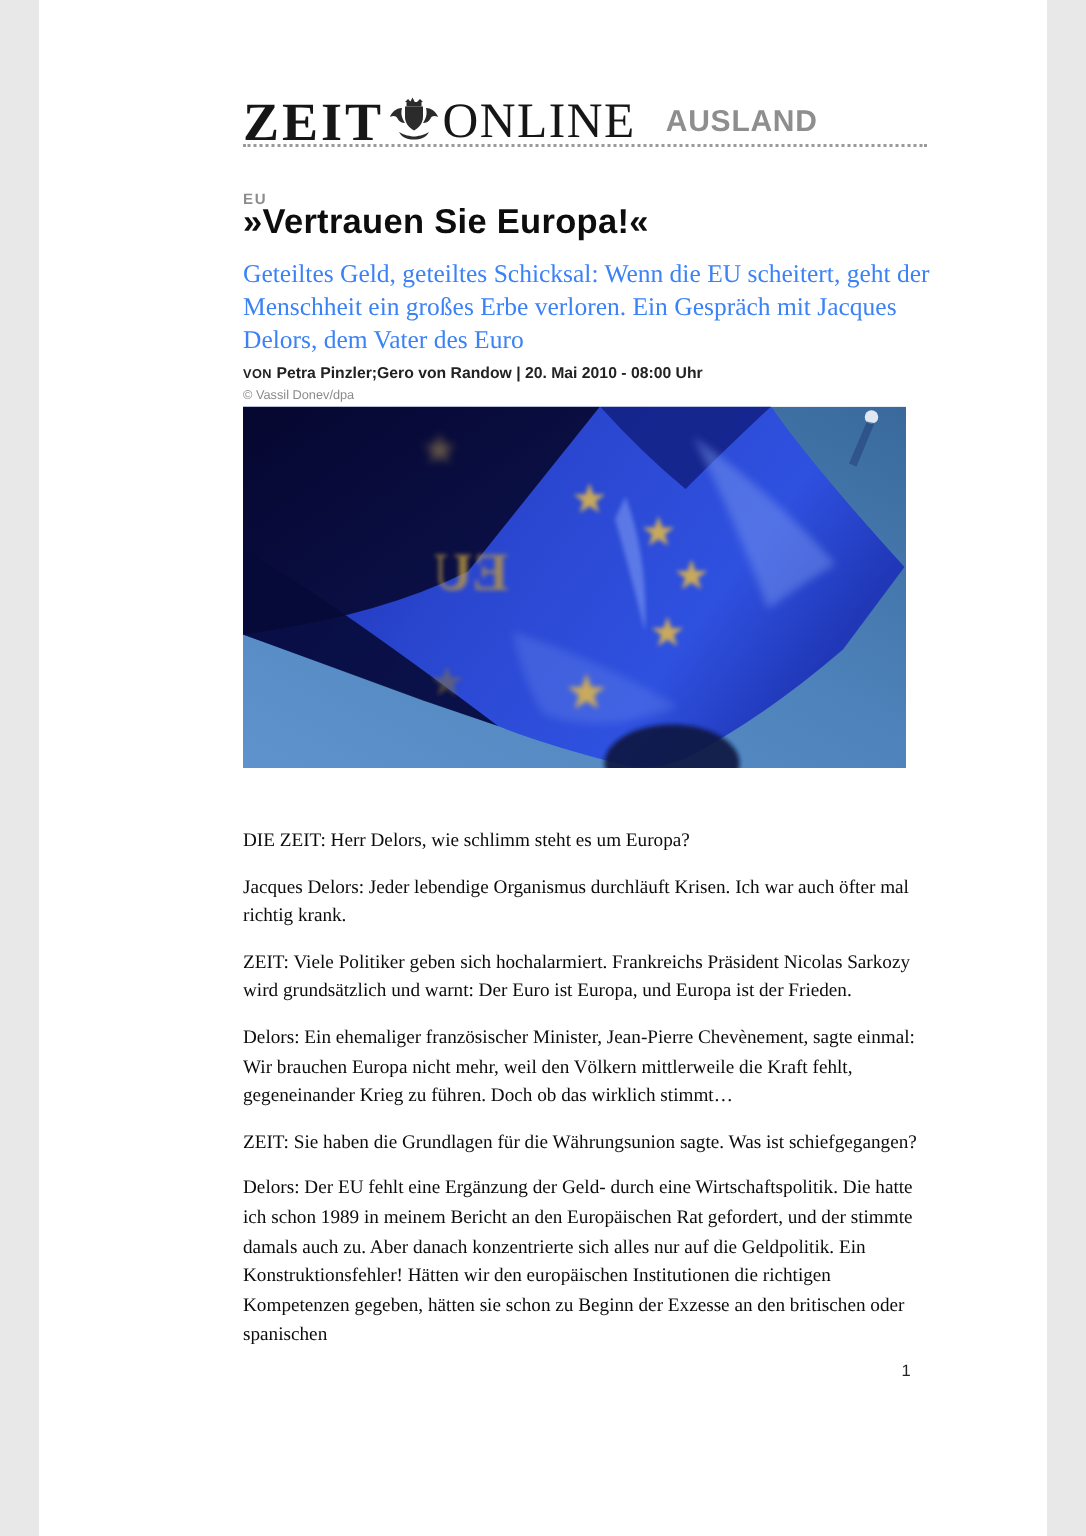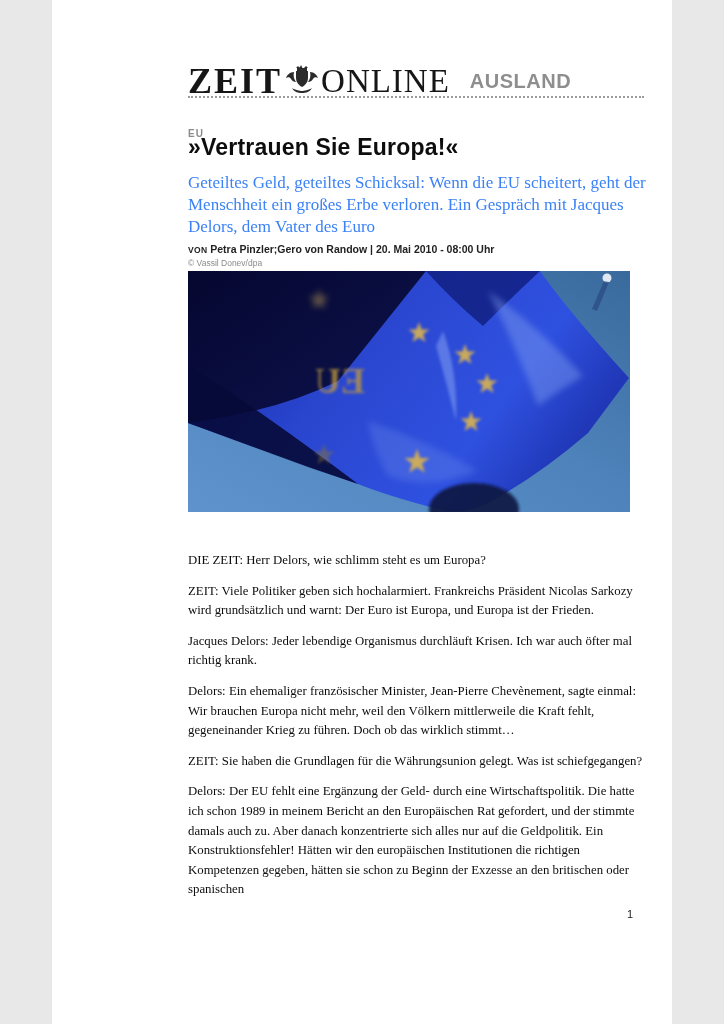--- a/index.html
+++ b/index.html
@@ -1,16 +1,16 @@
 <!DOCTYPE html>
 <html><head>
 <meta charset="utf-8">
 <style>
   html,body{margin:0;padding:0;background:#e8e8e8;}
-  .page{position:relative;width:620px;height:1024px;background:#ffffff;margin:0 auto;
+  .page{position:relative;width:672px;height:1024px;background:#ffffff;margin:0 auto;
         font-family:"Liberation Serif",serif;color:#111;overflow:hidden;}
   .col{position:absolute;left:136px;top:0;width:456px;height:100%;}
 
   
   .masthead{position:absolute;left:0;right:0;top:56px;height:40px;
             border-bottom:2px dotted #9a9a9a;display:flex;align-items:flex-end;}
   .brand{display:flex;align-items:flex-end;}
   .brand-zeit{font-family:"Liberation Serif",serif;font-weight:bold;font-size:36px;
               line-height:30px;letter-spacing:2px;color:#161616;}
   .brand-online{font-family:"Liberation Serif",serif;font-weight:normal;font-size:33px;
@@ -140,34 +140,34 @@
       </svg>
     </div>
 
 
     <div class="body-copy">
       <p>
         <span class="lead">DIE ZEIT:</span>
         <span>Herr Delors, wie schlimm steht es um Europa?</span>
       </p>
       <p>
+        <span class="lead">Jacques Delors:</span>
+        <span>Jeder lebendige Organismus durchläuft Krisen. Ich war auch öfter mal richtig krank.</span>
+      </p>
+      <p>
         <span class="lead">ZEIT:</span>
         <span>Viele Politiker geben sich hochalarmiert. Frankreichs Präsident Nicolas Sarkozy wird grundsätzlich und warnt: Der Euro ist Europa, und Europa ist der Frieden.</span>
-      </p>
-      <p>
-        <span class="lead">Jacques Delors:</span>
-        <span>Jeder lebendige Organismus durchläuft Krisen. Ich war auch öfter mal richtig krank.</span>
       </p>
       <p>
         <span class="lead">Delors:</span>
         <span>Ein ehemaliger französischer Minister, Jean-Pierre Chevènement, sagte einmal: Wir brauchen Europa nicht mehr, weil den Völkern mittlerweile die Kraft fehlt, gegeneinander Krieg zu führen. Doch ob das wirklich stimmt…</span>
       </p>
       <p>
         <span class="lead">ZEIT:</span>
-        <span>Sie haben die Grundlagen für die Währungsunion gelegt. Was ist schiefgegangen?</span>
+        <span>Sie haben die Grundlagen für die Währungsunion sagte. Was ist schiefgegangen?</span>
       </p>
       <p>
         <span class="lead">Delors:</span>
         <span>Der EU fehlt eine Ergänzung der Geld- durch eine Wirtschaftspolitik. Die hatte ich schon 1989 in meinem Bericht an den Europäischen Rat gefordert, und der stimmte damals auch zu. Aber danach konzentrierte sich alles nur auf die Geldpolitik. Ein Konstruktionsfehler! Hätten wir den europäischen Institutionen die richtigen Kompetenzen gegeben, hätten sie schon zu Beginn der Exzesse an den britischen oder spanischen</span>
       </p>
     </div>
   </div>
 
   <div class="page-number">1</div>
 </div>

